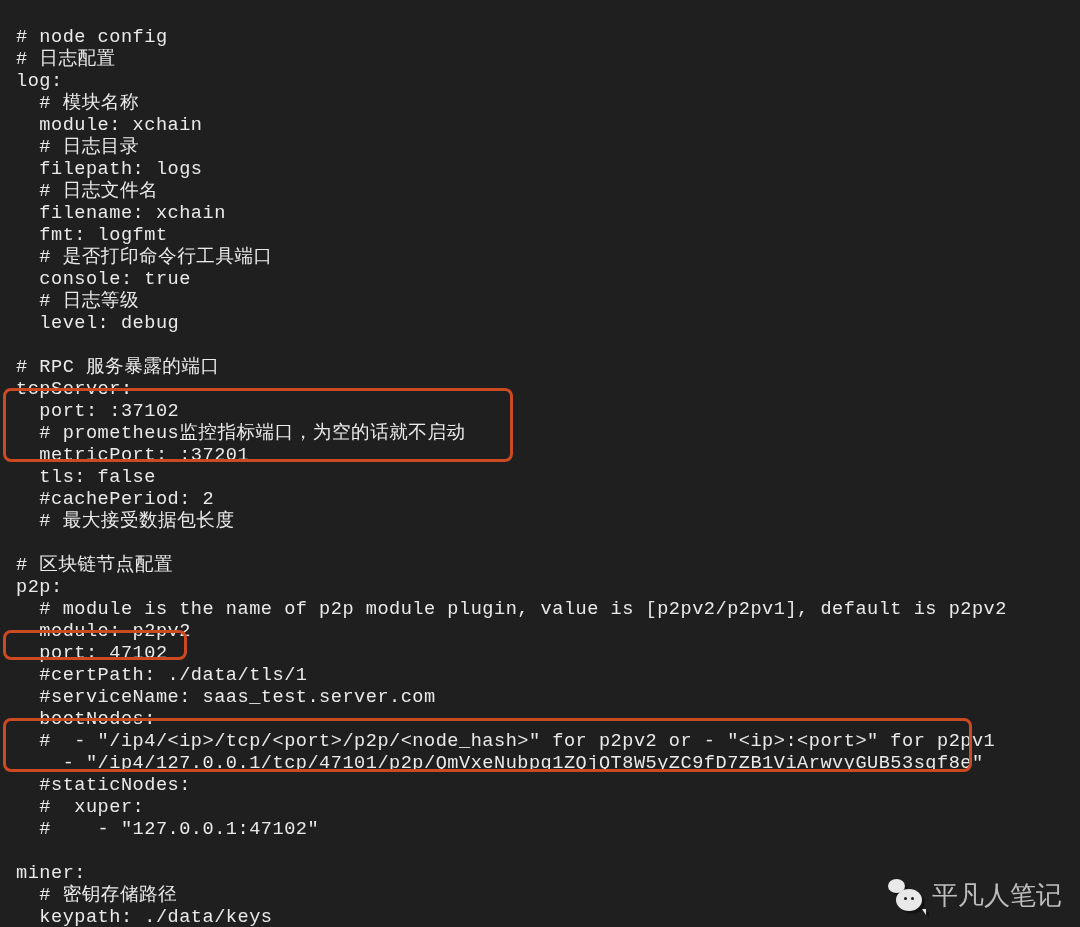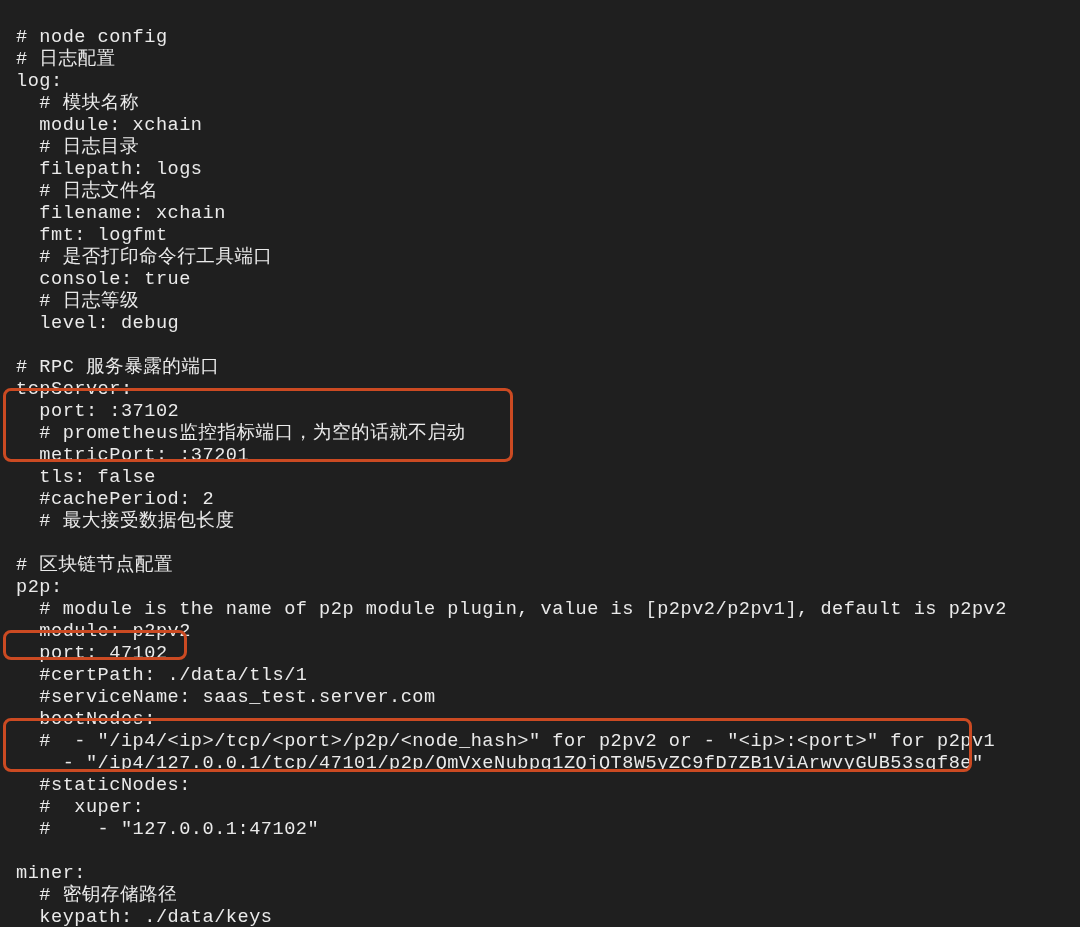--- a/index.html
+++ b/index.html
@@ -153,14 +153,25 @@
 miner:
   # 密钥存储路径
   keypath: ./data/keys</pre>
 
 <div class="highlight-box" style="left: 3px; top: 380px; width: 510px; height: 74px;"></div>
 
 <div class="highlight-box" style="left: 3px; top: 622px; width: 184px; height: 30px;"></div>
 
 <div class="highlight-box" style="left: 3px; top: 710px; width: 969px; height: 54px;"></div>
 
+<div class="watermark">
+  <span class="wm-icon">
+    <span class="bubble small"></span>
+    <span class="bubble big"></span>
+    <span class="eyes">
+          <span></span>
+          <span></span>
+        </span>
+  </span>
+  <span>平凡人笔记</span>
+</div>
 
 </div>
 
 </body></html>

